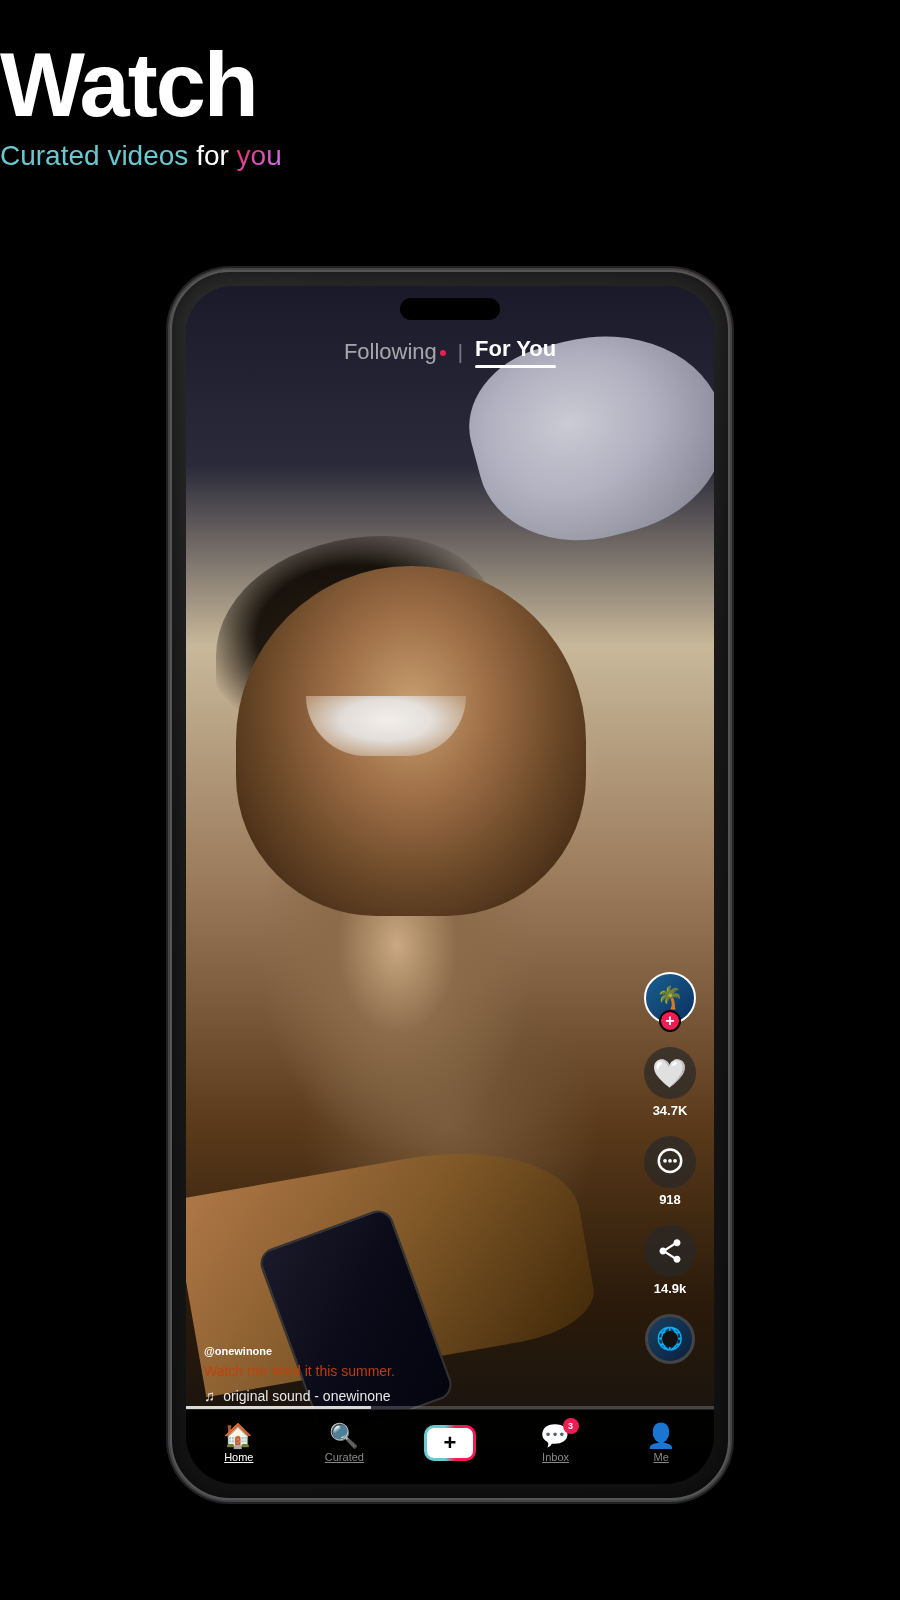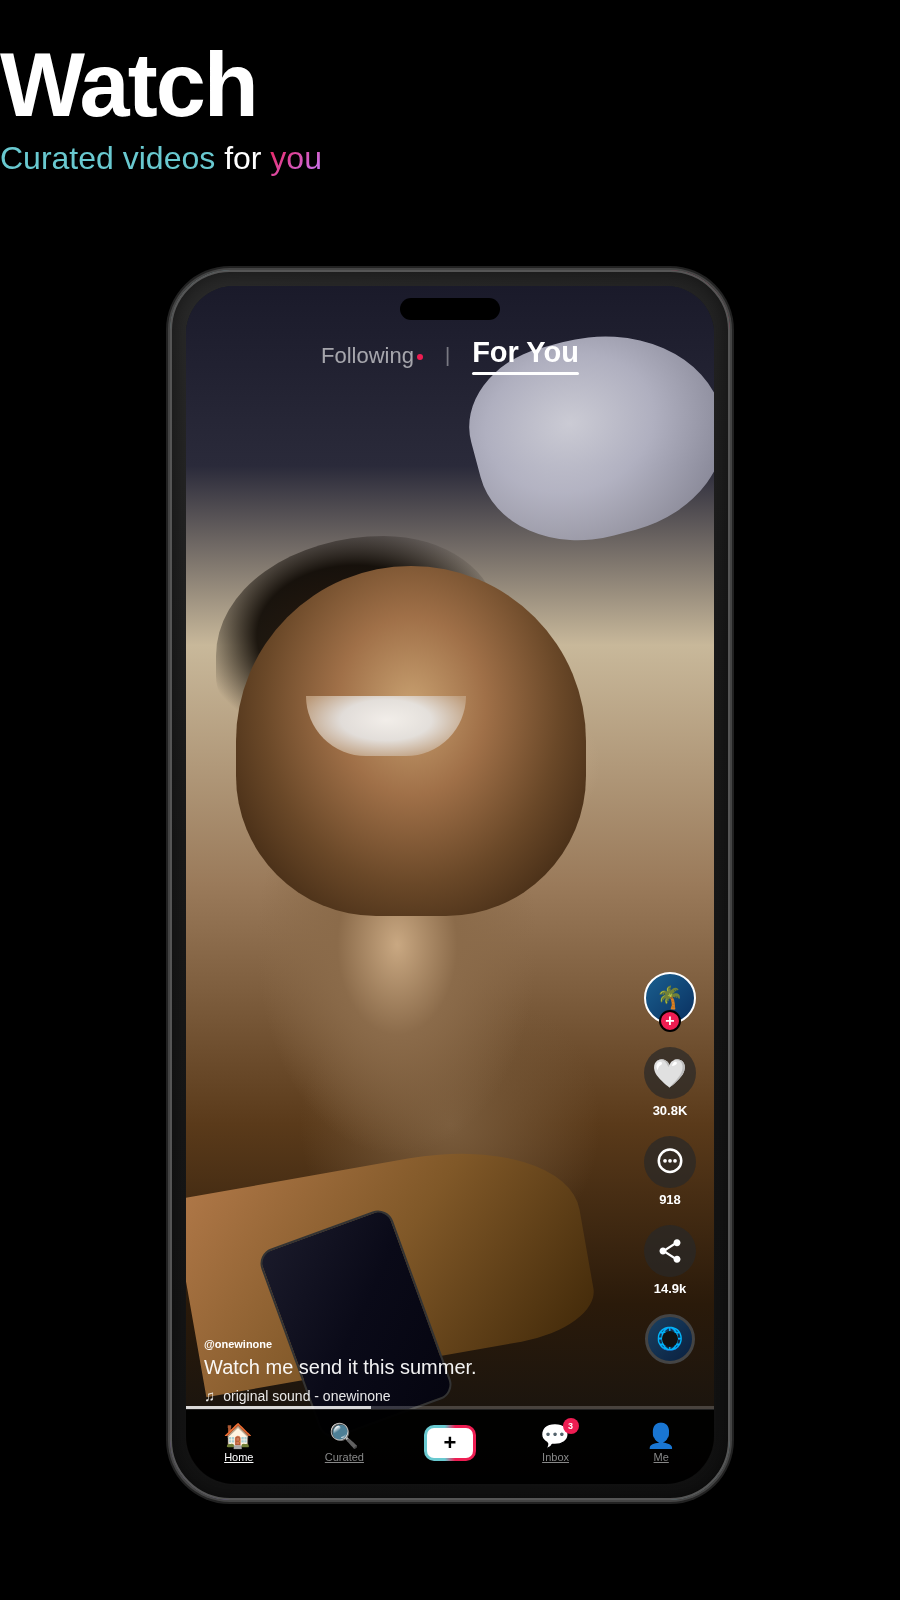--- a/index.html
+++ b/index.html
@@ -24,21 +24,21 @@
 
     .header-watch {
       font-size: 90px;
       font-weight: 900;
       color: #fff;
       line-height: 1;
       letter-spacing: -2px;
     }
 
     .header-subtitle {
-      font-size: 32px;
+      font-size: 28px;
       font-weight: 400;
       margin-top: 10px;
     }
 
     .subtitle-curated {
       color: #69C9D0;
     }
 
     .subtitle-for {
       color: #fff;
@@ -205,21 +205,21 @@
 
     
     .top-bar {
       position: absolute;
       top: 50px;
       left: 0;
       right: 0;
       display: flex;
       justify-content: center;
       align-items: center;
-      gap: 22px;
+      gap: 12px;
       z-index: 10;
     }
 
     .tab-following {
       font-size: 22px;
       font-weight: 500;
       color: rgba(255,255,255,0.6);
       position: relative;
     }
 
@@ -232,21 +232,21 @@
       margin-left: 3px;
       vertical-align: middle;
     }
 
     .tab-divider {
       color: rgba(255,255,255,0.4);
       font-size: 20px;
     }
 
     .tab-foryou {
-      font-size: 29px;
+      font-size: 22px;
       font-weight: 700;
       color: #fff;
     }
 
     .tab-foryou-underline {
       height: 3px;
       background: #fff;
       border-radius: 2px;
       margin-top: 3px;
     }
@@ -389,22 +389,22 @@
 
     .username {
       font-size: 11px;
       font-weight: 700;
       color: #fff;
       margin-bottom: 6px;
       margin-top: 39px;
     }
 
     .video-desc {
-      font-size: 20px;
-      color: #ffffff;
+      font-size: 14px;
+      color: #c2410c;
       margin-bottom: 8px;
       opacity: 0.95;
     }
 
     .sound-info {
       display: flex;
       align-items: center;
       gap: 8px;
       font-size: 14px;
       color: #fff;
@@ -575,21 +575,21 @@
           <div class="avatar-circle">
             <span class="avatar-palm">🌴</span>
           </div>
           <div class="avatar-plus">+</div>
         </div>
 
         <div class="action-item">
           <div class="action-icon-bg">
             <span class="heart-icon">🤍</span>
           </div>
-          <span class="action-count">30.8K</span>
+          <span class="action-count">34.7K</span>
         </div>
 
         <div class="action-item">
           <div class="action-icon-bg">
             <svg class="comment-icon-svg" viewBox="0 0 24 24">
               <circle cx="12" cy="11" r="9" fill="none" stroke="white" stroke-width="2"></circle>
               <circle cx="8" cy="11" r="1.5" fill="white"></circle>
               <circle cx="12" cy="11" r="1.5" fill="white"></circle>
               <circle cx="16" cy="11" r="1.5" fill="white"></circle>
             </svg>

